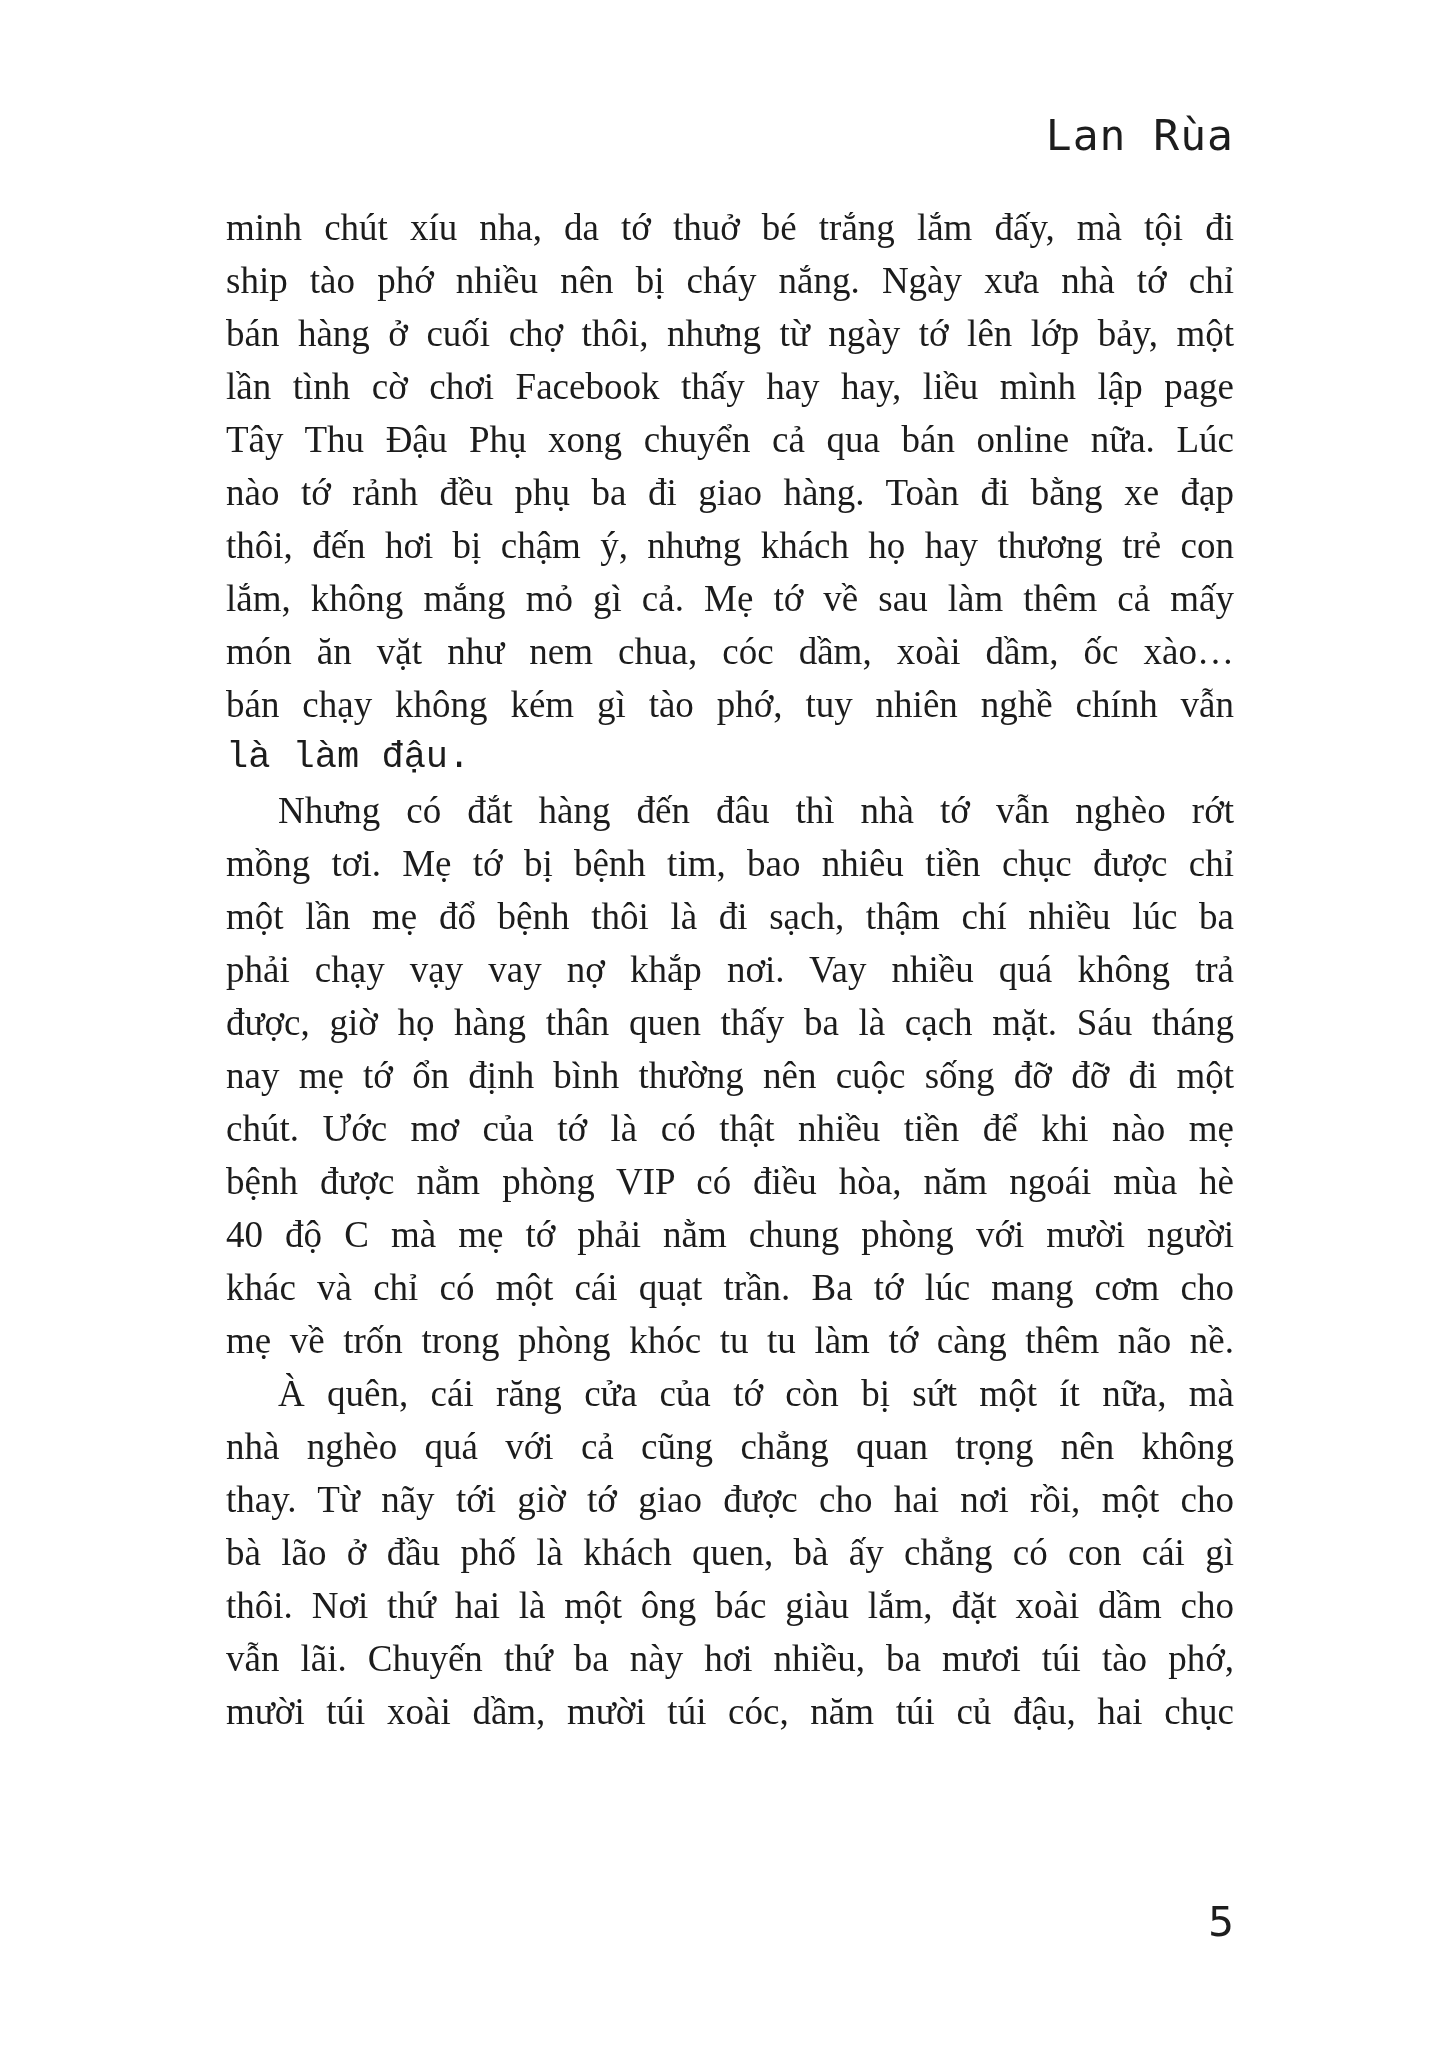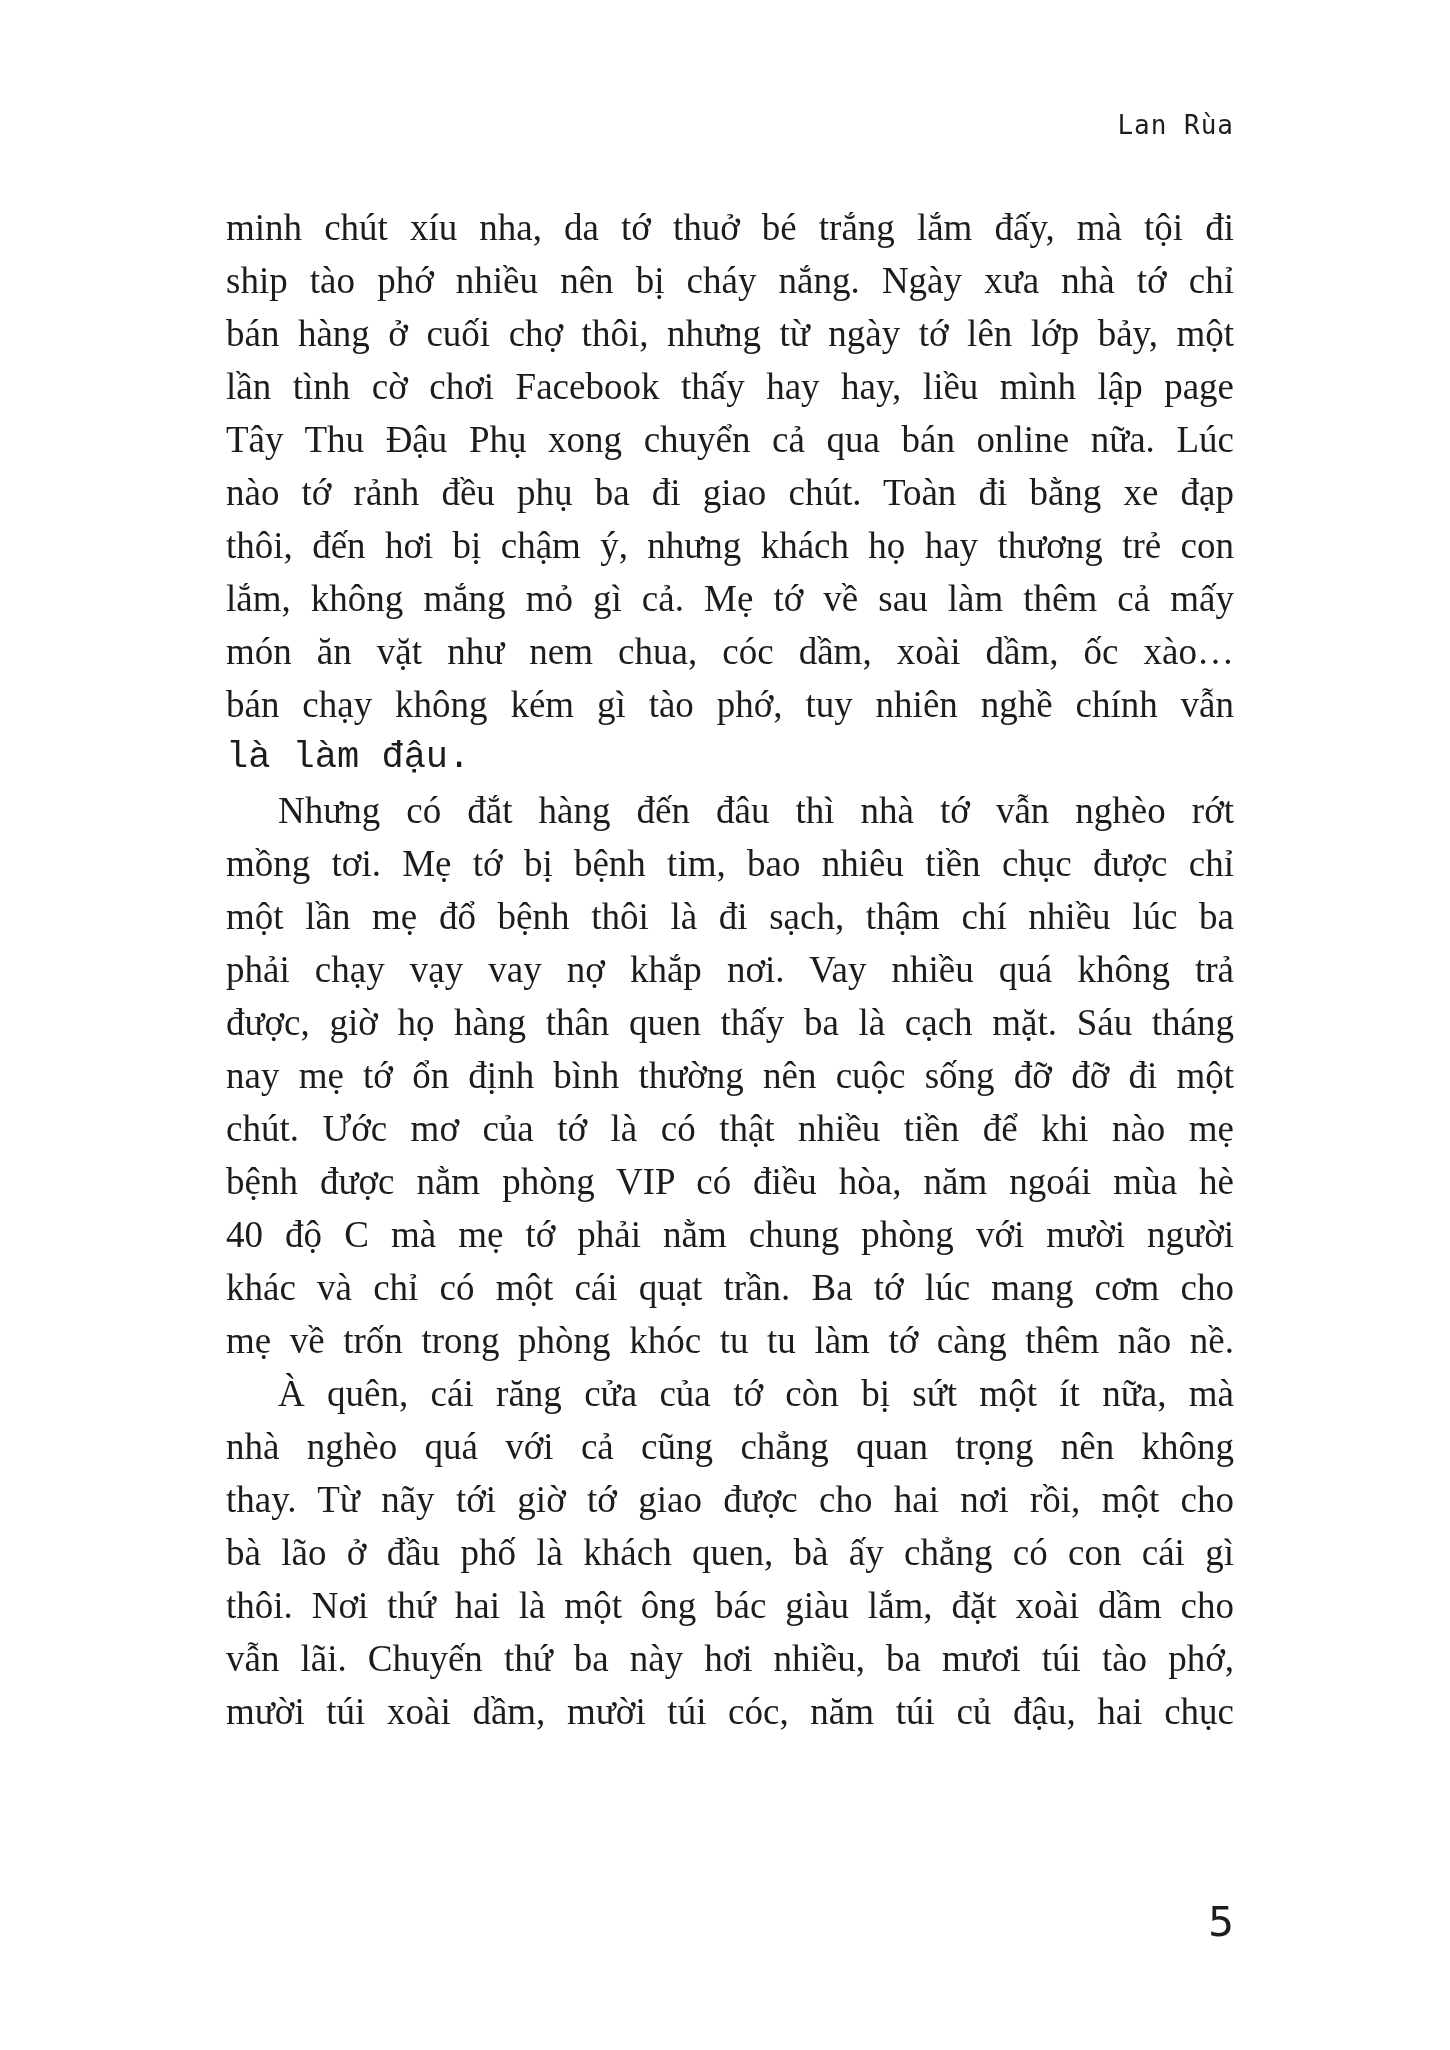--- a/index.html
+++ b/index.html
@@ -15,21 +15,21 @@
     background: #ffffff;
     overflow: hidden;
   }
   .running-header {
     position: absolute;
     top: 110px;
     left: 226px;
     width: 1008px;
     text-align: right;
     font-family: "DejaVu Sans Mono", "Liberation Mono", monospace;
-    font-size: 26px;
+    font-size: 43px;
     letter-spacing: 1px;
     color: #1d1d1d;
     white-space: pre;
   }
   .body-text {
     position: absolute;
     top: 201px;
     left: 226px;
     width: 1008px;
     font-family: "Liberation Serif", "DejaVu Serif", serif;
@@ -66,21 +66,21 @@
 
 <div class="page">
   <div class="running-header">Lan Rùa</div>
 
   <div class="body-text">
       <div class="line">minh chút xíu nha, da tớ thuở bé trắng lắm đấy, mà tội đi</div>
       <div class="line">ship tào phớ nhiều nên bị cháy nắng. Ngày xưa nhà tớ chỉ</div>
       <div class="line">bán hàng ở cuối chợ thôi, nhưng từ ngày tớ lên lớp bảy, một</div>
       <div class="line">lần tình cờ chơi Facebook thấy hay hay, liều mình lập page</div>
       <div class="line">Tây Thu Đậu Phụ xong chuyển cả qua bán online nữa. Lúc</div>
-      <div class="line">nào tớ rảnh đều phụ ba đi giao chút. Toàn đi bằng xe đạp</div>
+      <div class="line">nào tớ rảnh đều phụ ba đi giao hàng. Toàn đi bằng xe đạp</div>
       <div class="line">thôi, đến hơi bị chậm ý, nhưng khách họ hay thương trẻ con</div>
       <div class="line">lắm, không mắng mỏ gì cả. Mẹ tớ về sau làm thêm cả mấy</div>
       <div class="line">món ăn vặt như nem chua, cóc dầm, xoài dầm, ốc xào…</div>
       <div class="line">bán chạy không kém gì tào phớ, tuy nhiên nghề chính vẫn</div>
       <div class="line para-end">là làm đậu.</div>
       <div class="line indent">Nhưng có đắt hàng đến đâu thì nhà tớ vẫn nghèo rớt</div>
       <div class="line">mồng tơi. Mẹ tớ bị bệnh tim, bao nhiêu tiền chục được chỉ</div>
       <div class="line">một lần mẹ đổ bệnh thôi là đi sạch, thậm chí nhiều lúc ba</div>
       <div class="line">phải chạy vạy vay nợ khắp nơi. Vay nhiều quá không trả</div>
       <div class="line">được, giờ họ hàng thân quen thấy ba là cạch mặt. Sáu tháng</div>

